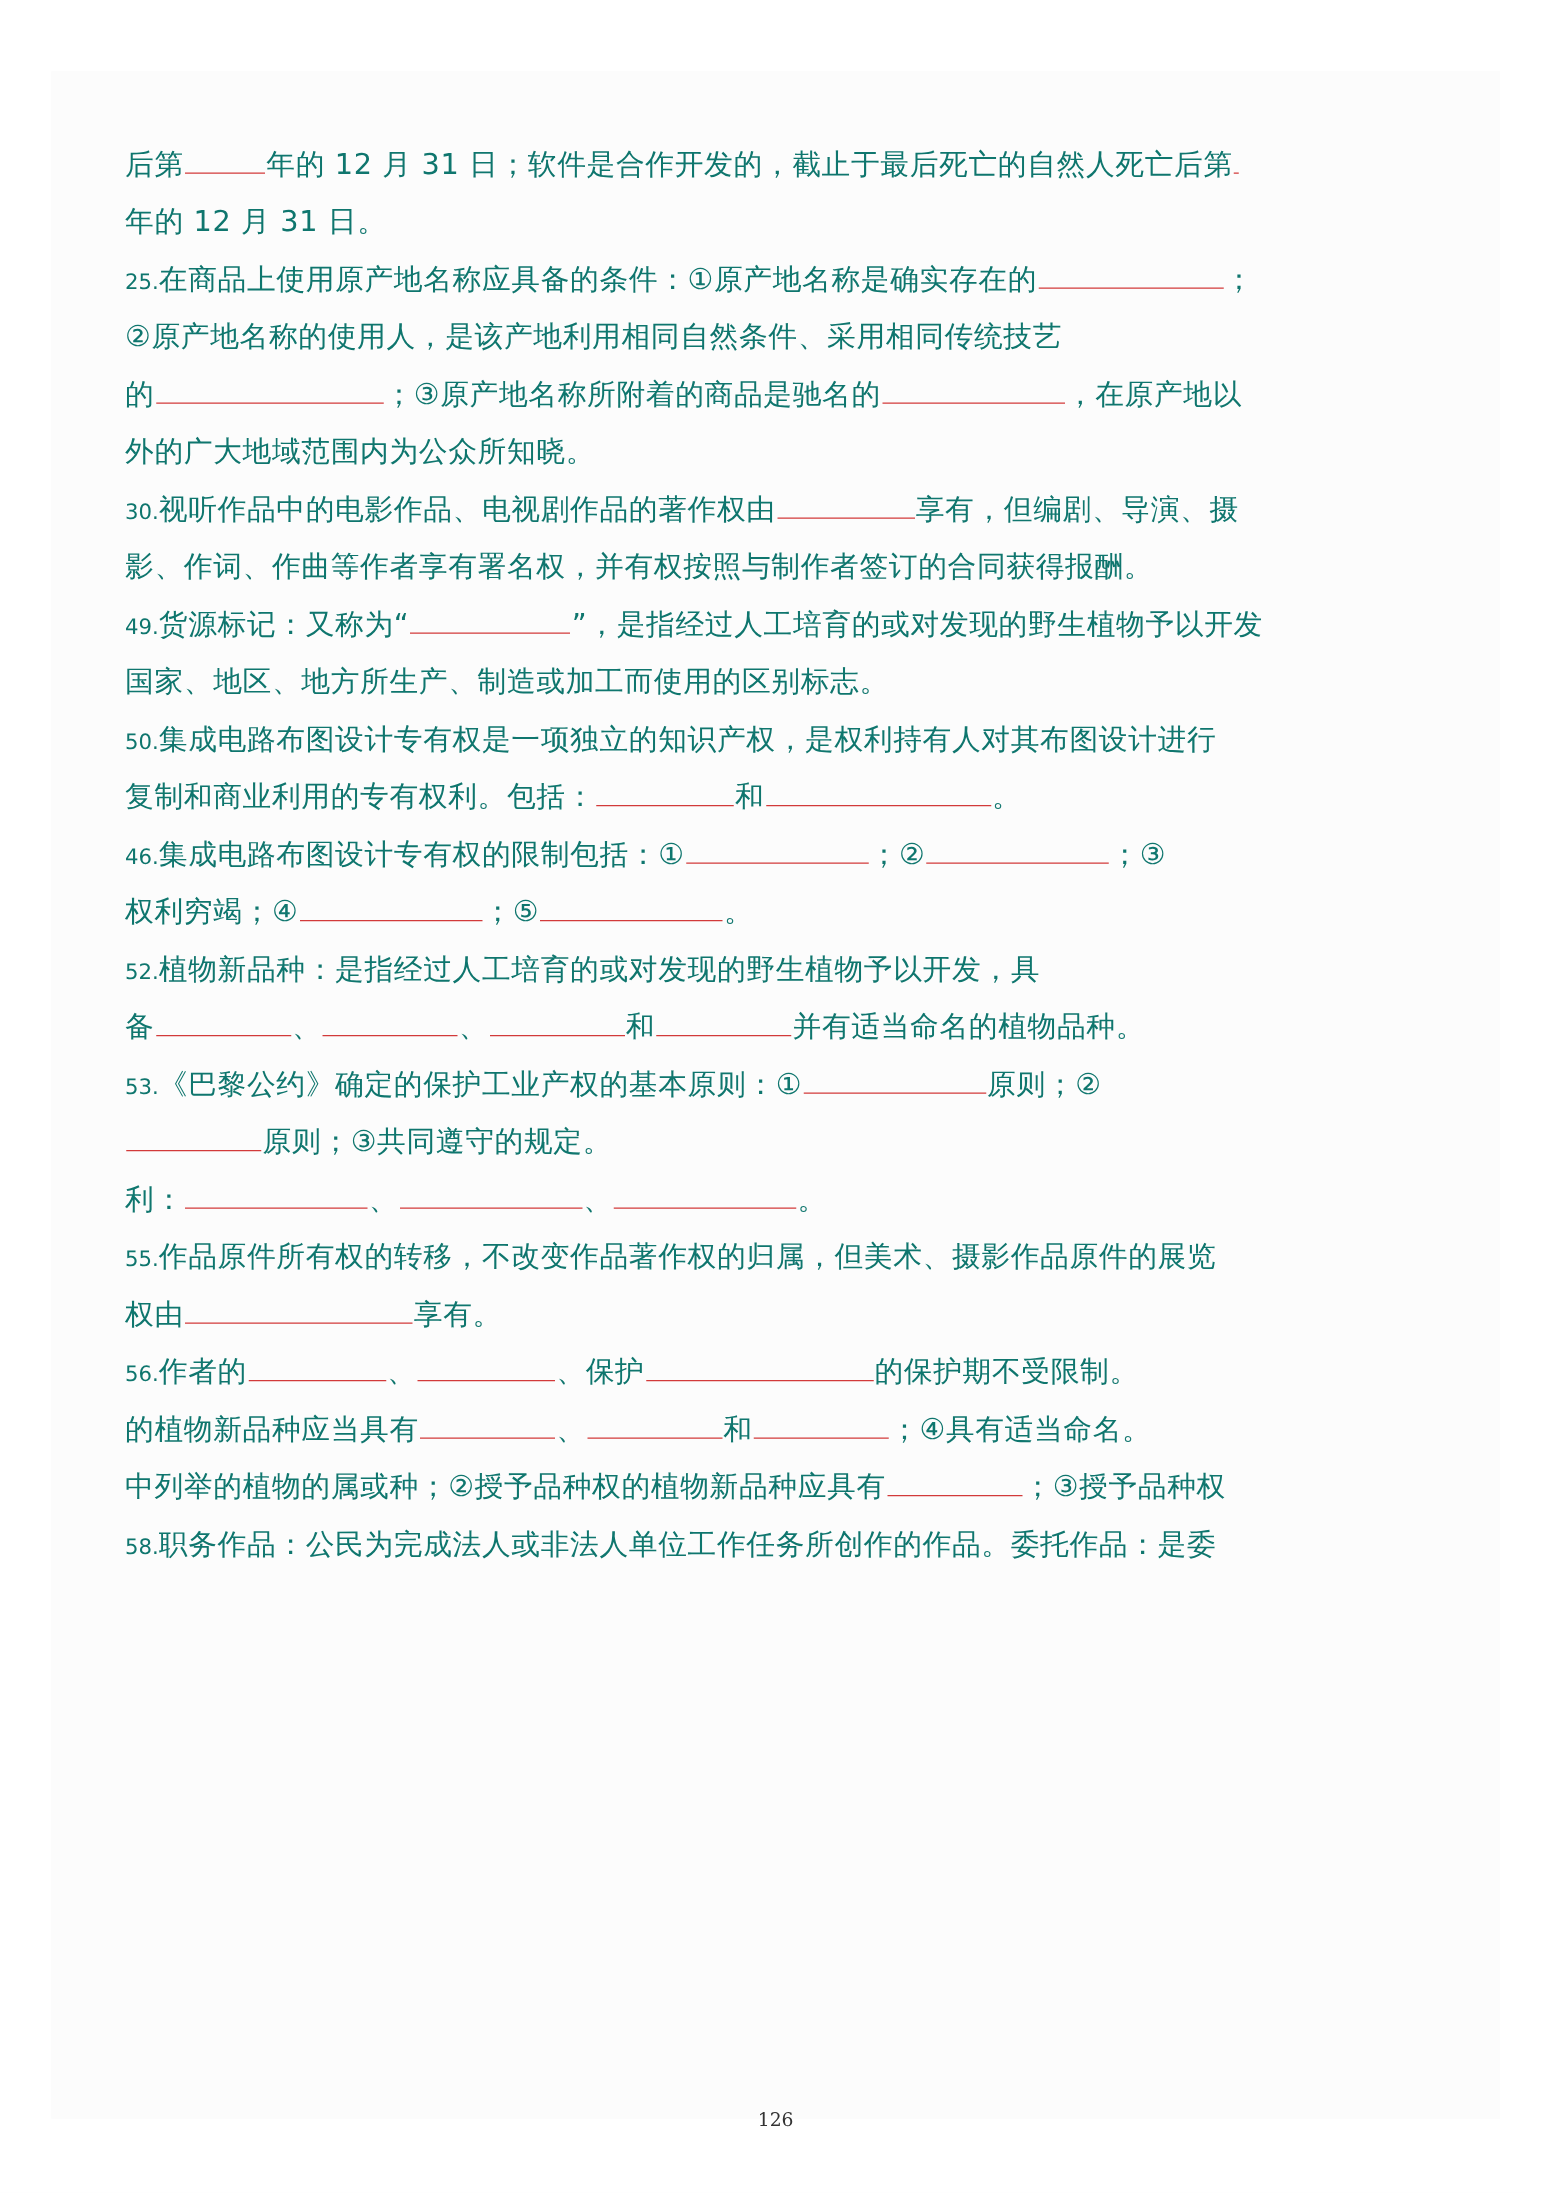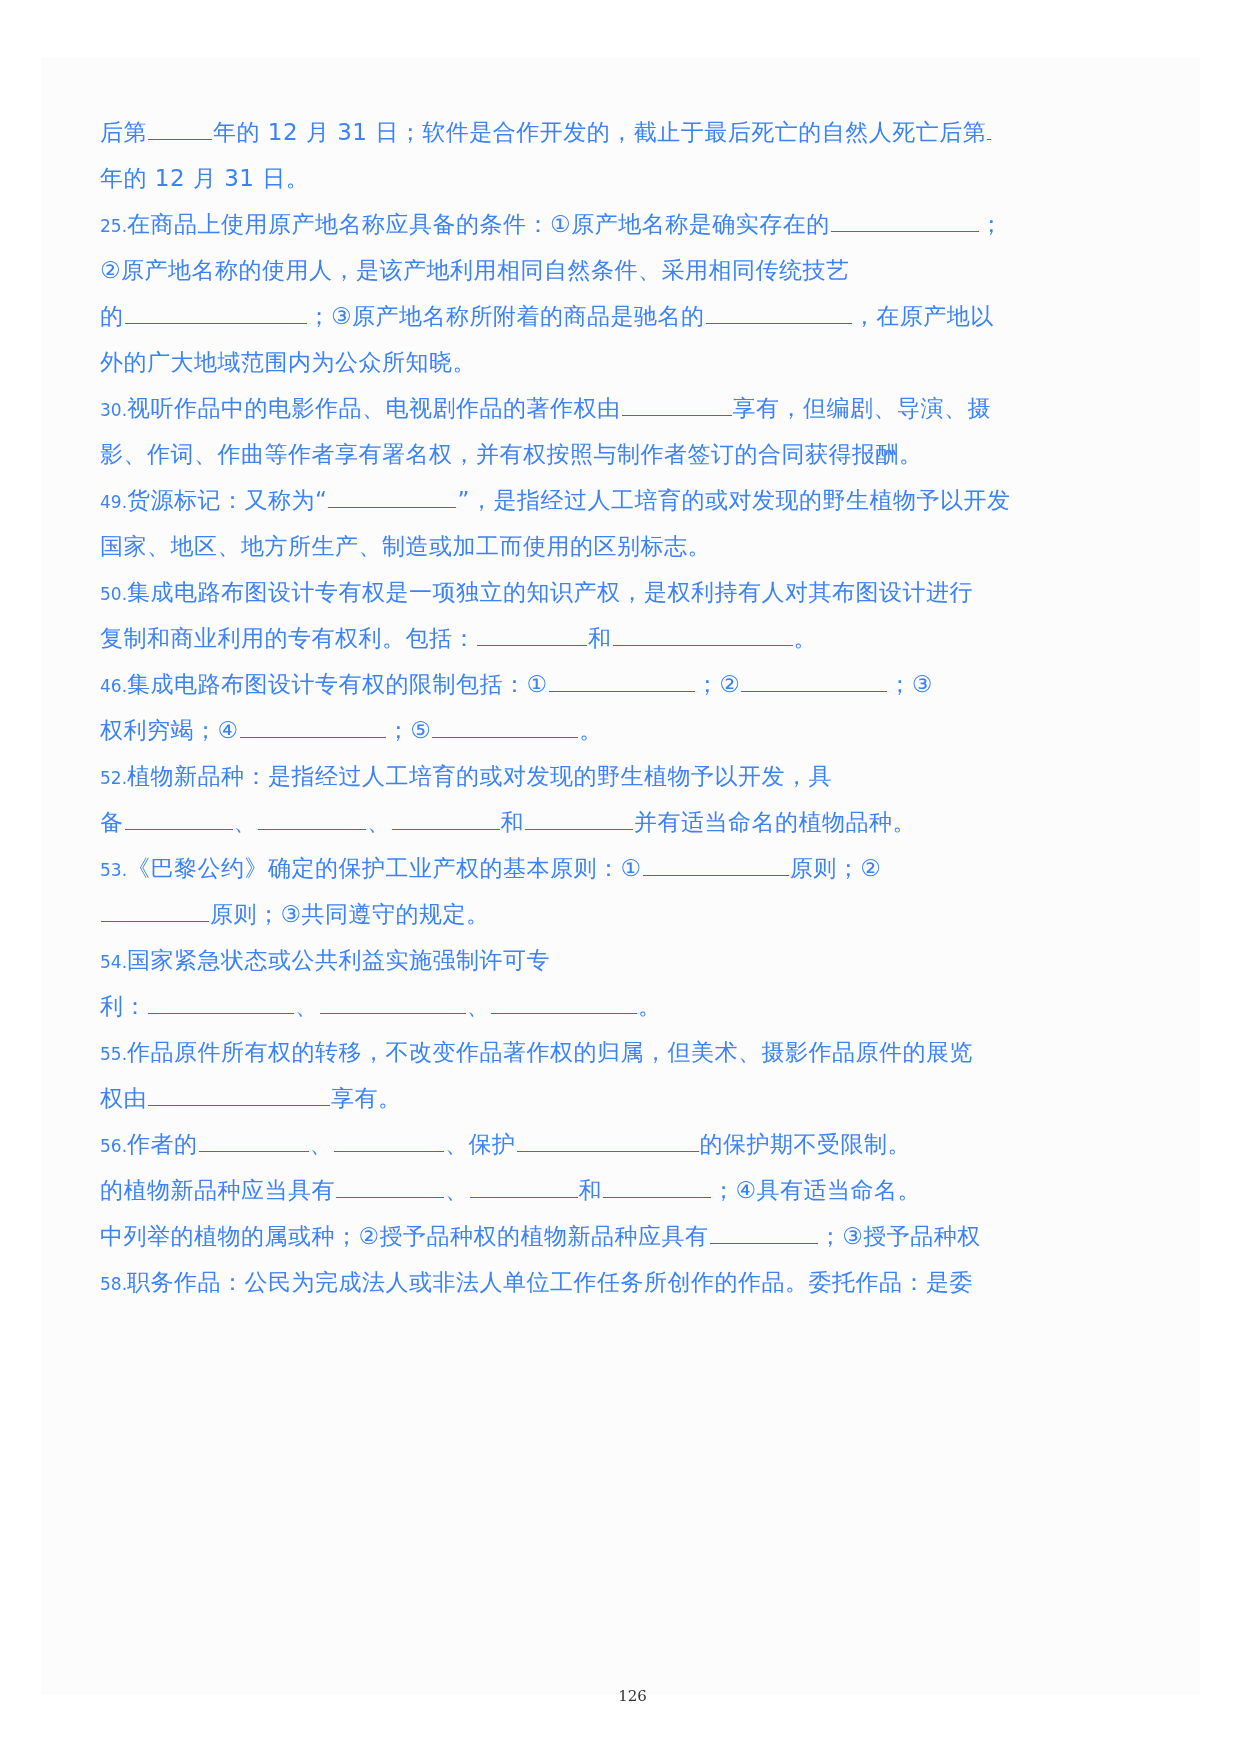--- a/index.html
+++ b/index.html
@@ -6,30 +6,30 @@
   body {
     width: 1241px; height: 1754px; background: #ffffff; position: relative; overflow: hidden;
     font-family: "DejaVu Sans", "Liberation Sans", sans-serif;
   }
   .page {
     position: absolute; left: 41px; top: 57px; width: 1159px; height: 1638px;
     background: #fcfcfc;
   }
   .content { position: absolute; left: 59px; top: 52px; width: 1080px; }
   .line {
-    height: 46px; line-height: 46px; font-size: 23px; color: #3b82f6; white-space: nowrap;
+    height: 46px; line-height: 46px; font-size: 23px; color: #0f766e; white-space: nowrap;
     letter-spacing: 0.5px;
   }
   .num { font-size: 17px; letter-spacing: 0; }
   .blank {
     display: inline-block; height: 24px; vertical-align: baseline;
     border-bottom: 1.5px solid #d23a3a; margin: 0 1px;
   }
   .page-number {
-    position: absolute; left: 12px; width: 100%; top: 1630px; text-align: center;
+    position: absolute; left: 0; width: 100%; top: 1630px; text-align: center;
     font-family: "DejaVu Serif", "Liberation Serif", serif; font-size: 15px; color: #333;
   }
 </style>
 </head>
 <body>
 
 <div class="page">
   <div class="content" id="content">
       <div class="line"><span>后第</span><span class="blank" style="width: 64px; border-bottom-color: rgb(210, 58, 58);"></span><span>年的 12 月 31 日；软件是合作开发的，截止于最后死亡的自然人死亡后第</span><span class="blank" style="width: 4px; border-bottom-color: rgb(210, 58, 58);"></span></div>
       <div class="line"><span>年的 12 月 31 日。</span></div>
@@ -42,21 +42,20 @@
       <div class="line"><span class="num">49.</span><span>货源标记：又称为“</span><span class="blank" style="width: 128px; border-bottom-color: rgb(210, 58, 58);"></span><span>”，是指经过人工培育的或对发现的野生植物予以开发</span></div>
       <div class="line"><span>国家、地区、地方所生产、制造或加工而使用的区别标志。</span></div>
       <div class="line"><span class="num">50.</span><span>集成电路布图设计专有权是一项独立的知识产权，是权利持有人对其布图设计进行</span></div>
       <div class="line"><span>复制和商业利用的专有权利。包括：</span><span class="blank" style="width: 110px; border-bottom-color: rgb(210, 58, 58);"></span><span>和</span><span class="blank" style="width: 180px; border-bottom-color: rgb(210, 58, 58);"></span><span>。</span></div>
       <div class="line"><span class="num">46.</span><span>集成电路布图设计专有权的限制包括：①</span><span class="blank" style="width: 146px; border-bottom-color: rgb(210, 58, 58);"></span><span>；②</span><span class="blank" style="width: 146px; border-bottom-color: rgb(210, 58, 58);"></span><span>；③</span></div>
       <div class="line"><span>权利穷竭；④</span><span class="blank" style="width: 146px; border-bottom-color: rgb(210, 58, 58);"></span><span>；⑤</span><span class="blank" style="width: 146px; border-bottom-color: rgb(210, 58, 58);"></span><span>。</span></div>
       <div class="line"><span class="num">52.</span><span>植物新品种：是指经过人工培育的或对发现的野生植物予以开发，具</span></div>
       <div class="line"><span>备</span><span class="blank" style="width: 108px; border-bottom-color: rgb(210, 58, 58);"></span><span>、</span><span class="blank" style="width: 108px; border-bottom-color: rgb(210, 58, 58);"></span><span>、</span><span class="blank" style="width: 108px; border-bottom-color: rgb(210, 58, 58);"></span><span>和</span><span class="blank" style="width: 108px; border-bottom-color: rgb(210, 58, 58);"></span><span>并有适当命名的植物品种。</span></div>
       <div class="line"><span class="num">53.</span><span>《巴黎公约》确定的保护工业产权的基本原则：①</span><span class="blank" style="width: 146px; border-bottom-color: rgb(210, 58, 58);"></span><span>原则；②</span></div>
       <div class="line"><span class="blank" style="width: 108px; border-bottom-color: rgb(210, 58, 58);"></span><span>原则；③共同遵守的规定。</span></div>
-      <div class="line"><span class="num">54.</span><span>国家紧急状态或公共利益实施强制许可专</span></div>
       <div class="line"><span>利：</span><span class="blank" style="width: 146px; border-bottom-color: rgb(210, 58, 58);"></span><span>、</span><span class="blank" style="width: 146px; border-bottom-color: rgb(210, 58, 58);"></span><span>、</span><span class="blank" style="width: 146px; border-bottom-color: rgb(210, 58, 58);"></span><span>。</span></div>
       <div class="line"><span class="num">55.</span><span>作品原件所有权的转移，不改变作品著作权的归属，但美术、摄影作品原件的展览</span></div>
       <div class="line"><span>权由</span><span class="blank" style="width: 182px; border-bottom-color: rgb(210, 58, 58);"></span><span>享有。</span></div>
       <div class="line"><span class="num">56.</span><span>作者的</span><span class="blank" style="width: 110px; border-bottom-color: rgb(210, 58, 58);"></span><span>、</span><span class="blank" style="width: 110px; border-bottom-color: rgb(210, 58, 58);"></span><span>、保护</span><span class="blank" style="width: 182px; border-bottom-color: rgb(210, 58, 58);"></span><span>的保护期不受限制。</span></div>
       <div class="line"><span>的植物新品种应当具有</span><span class="blank" style="width: 108px; border-bottom-color: rgb(210, 58, 58);"></span><span>、</span><span class="blank" style="width: 108px; border-bottom-color: rgb(210, 58, 58);"></span><span>和</span><span class="blank" style="width: 108px; border-bottom-color: rgb(210, 58, 58);"></span><span>；④具有适当命名。</span></div>
       <div class="line"><span>中列举的植物的属或种；②授予品种权的植物新品种应具有</span><span class="blank" style="width: 108px; border-bottom-color: rgb(210, 58, 58);"></span><span>；③授予品种权</span></div>
       <div class="line"><span class="num">58.</span><span>职务作品：公民为完成法人或非法人单位工作任务所创作的作品。委托作品：是委</span></div>
     </div>
   <div class="page-number">126</div>
 </div>

